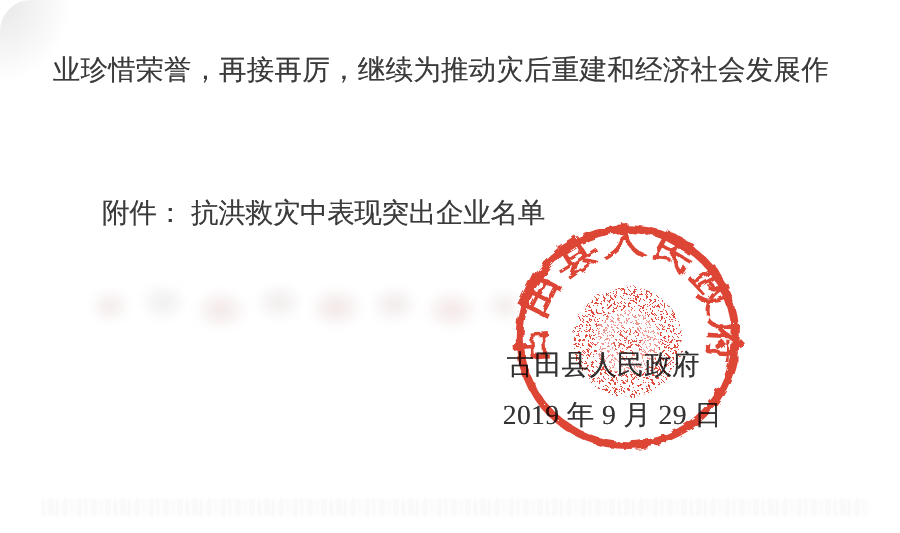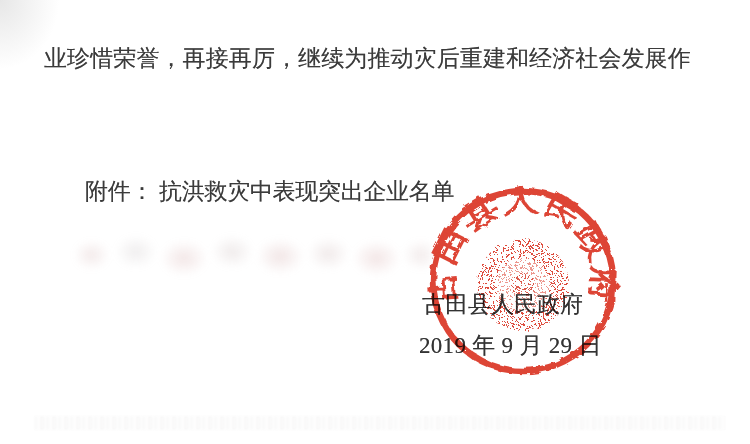--- a/index.html
+++ b/index.html
@@ -8,20 +8,21 @@
     background: #ffffff;
   }
   .page {
     position: relative;
     width: 750px;
     height: 444px;
     background: #ffffff;
     overflow: hidden;
     font-family: "Liberation Serif", "DejaVu Serif", serif;
     color: #3b3b3b;
+    border-radius: 26px;
   }
   
   .corner-shade {
     position: absolute;
     left: 0; top: 0;
     width: 60px; height: 70px;
     background: radial-gradient(ellipse at 0% 0%, rgba(120,120,120,0.18), rgba(120,120,120,0.0) 70%);
     pointer-events: none;
   }
   .body-text {
@@ -31,21 +32,21 @@
     letter-spacing: 0.1px;
     white-space: nowrap;
     color: #3b3b3b;
     text-shadow: 0 0 0.4px rgba(60,60,60,0.55);
   }
   .line1 { left: 44px; top: 43px; }
   .line2 { left: 44px; top: 88px; }
   .attachment {
     position: absolute;
     margin: 0;
-    left: 85px; top: 176px;
+    left: 85px; top: 162px;
     font-size: 23px;
     letter-spacing: -0.3px;
     white-space: nowrap;
     color: #3b3b3b;
     text-shadow: 0 0 0.4px rgba(60,60,60,0.55);
   }
   .attachment .att-label { margin-right: 6px; }
   .issuer {
     position: absolute;
     margin: 0;

